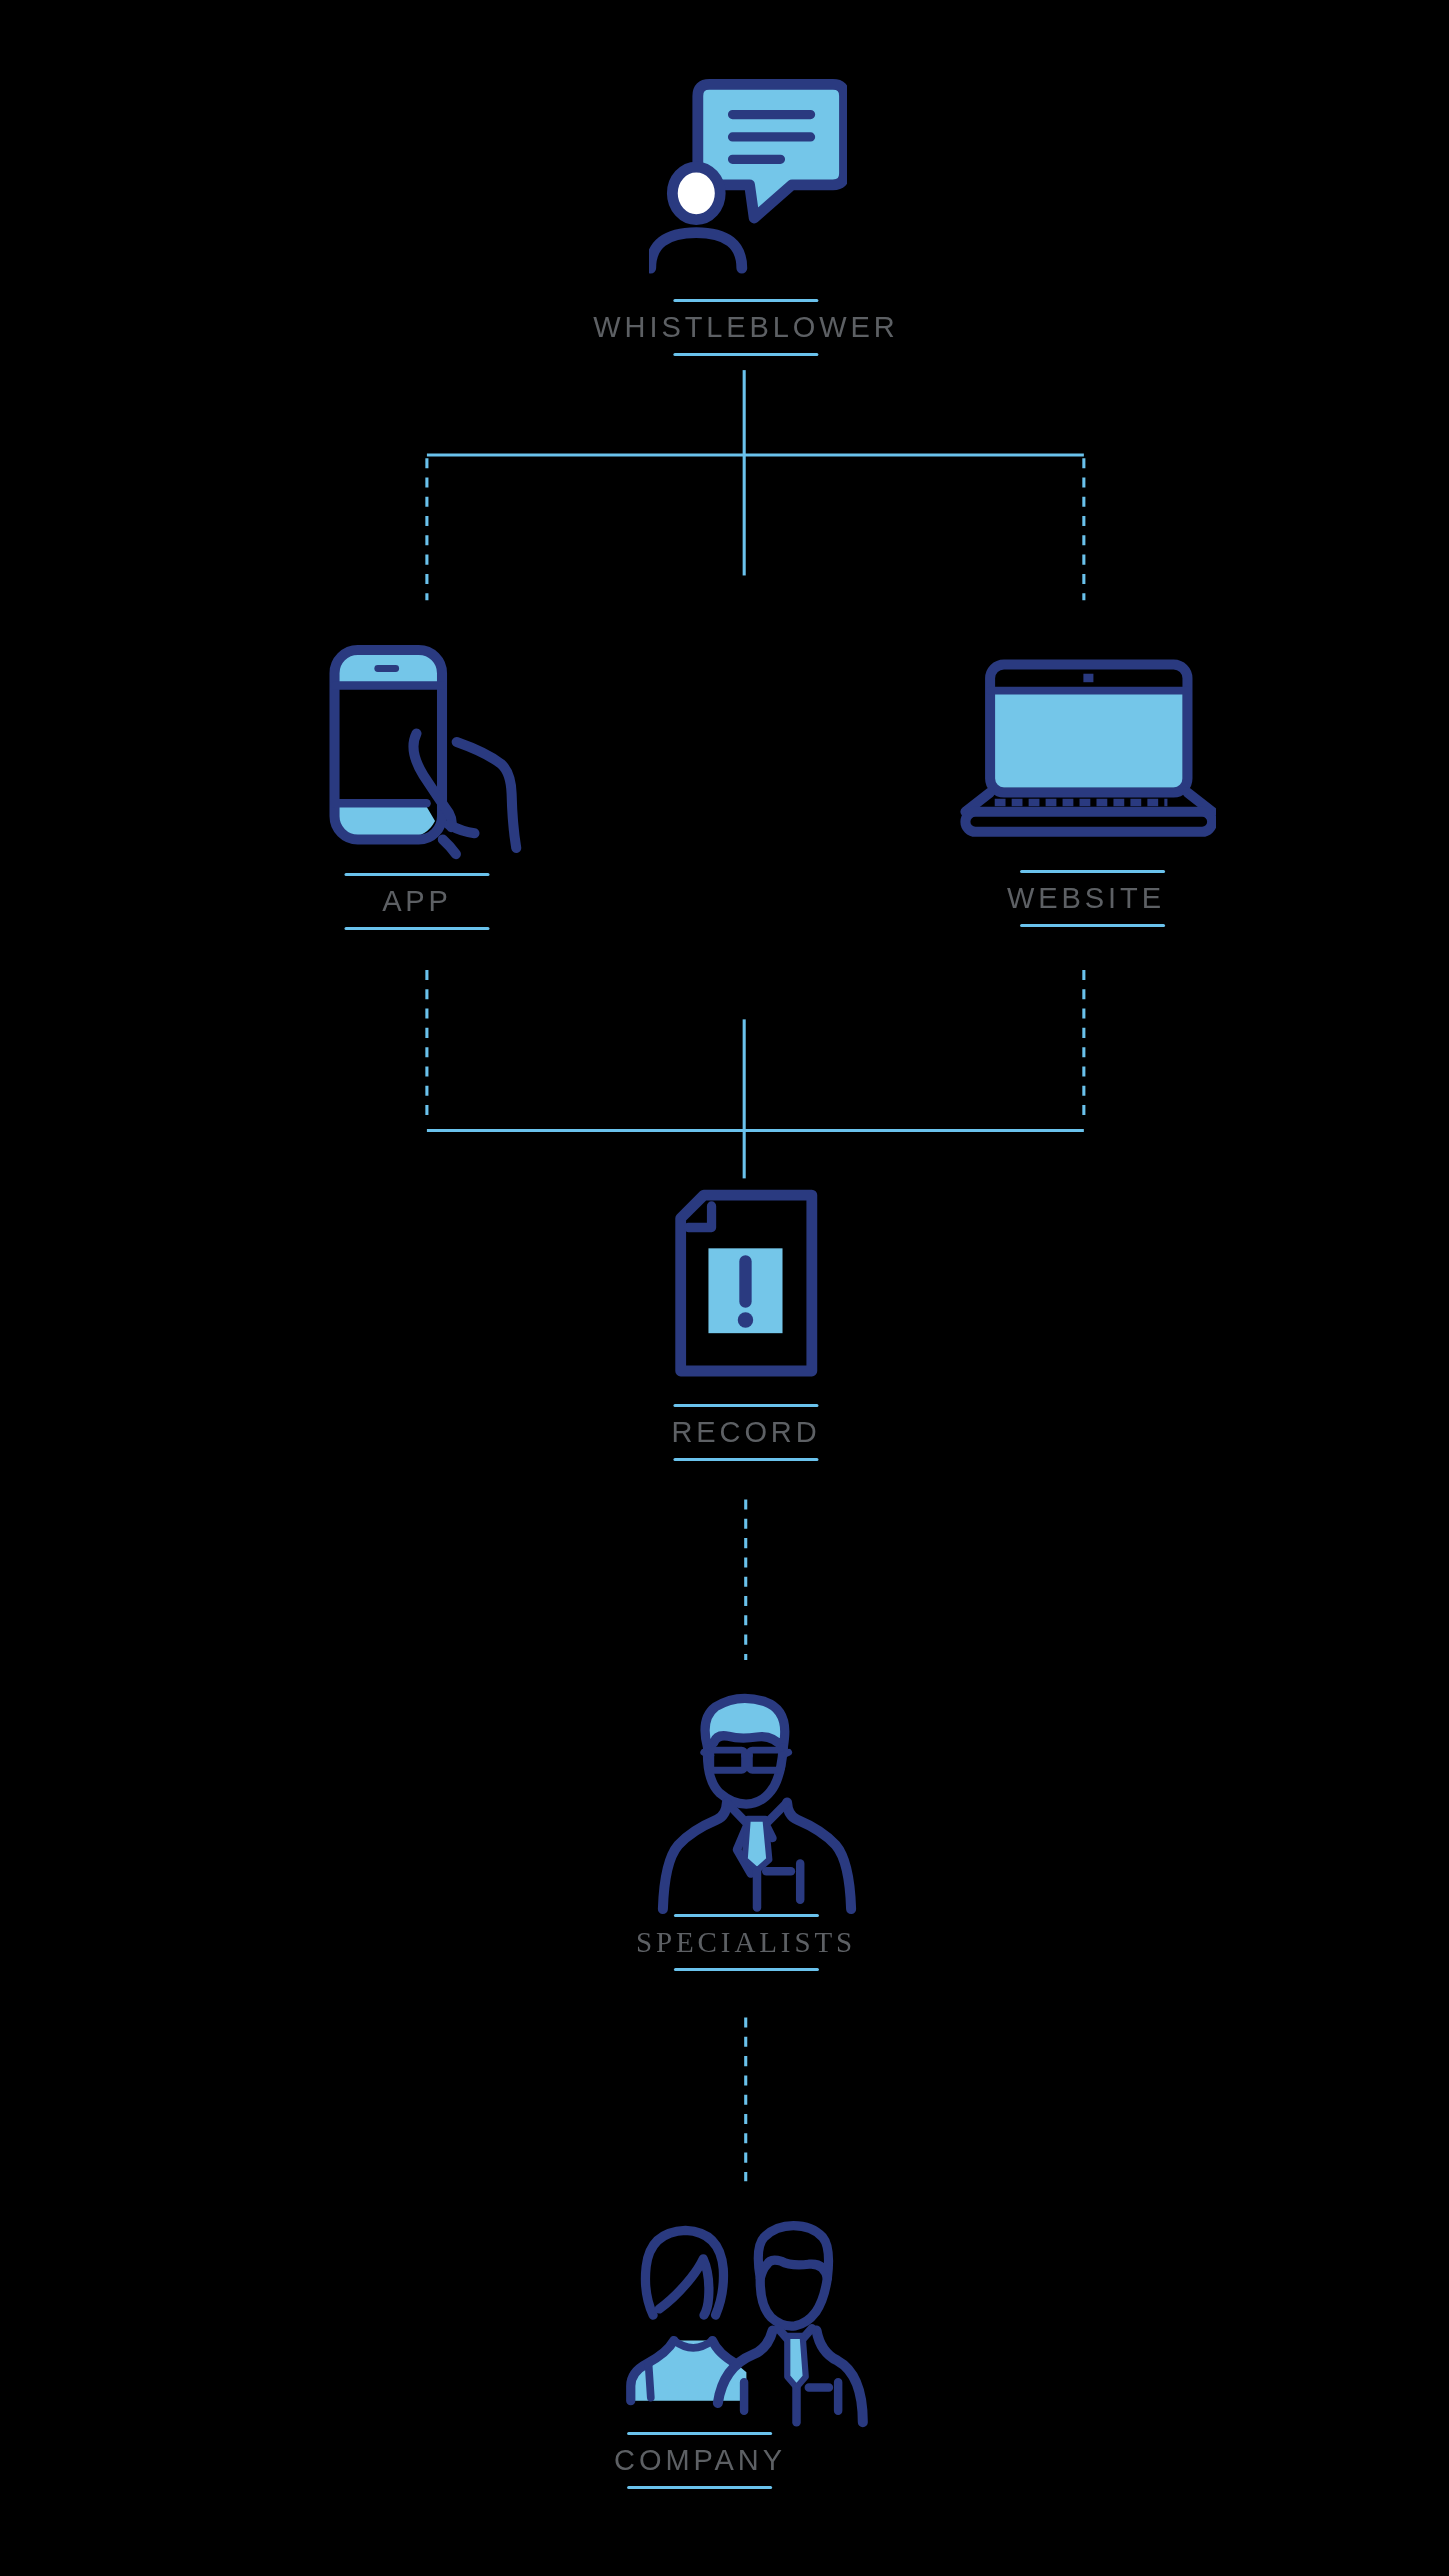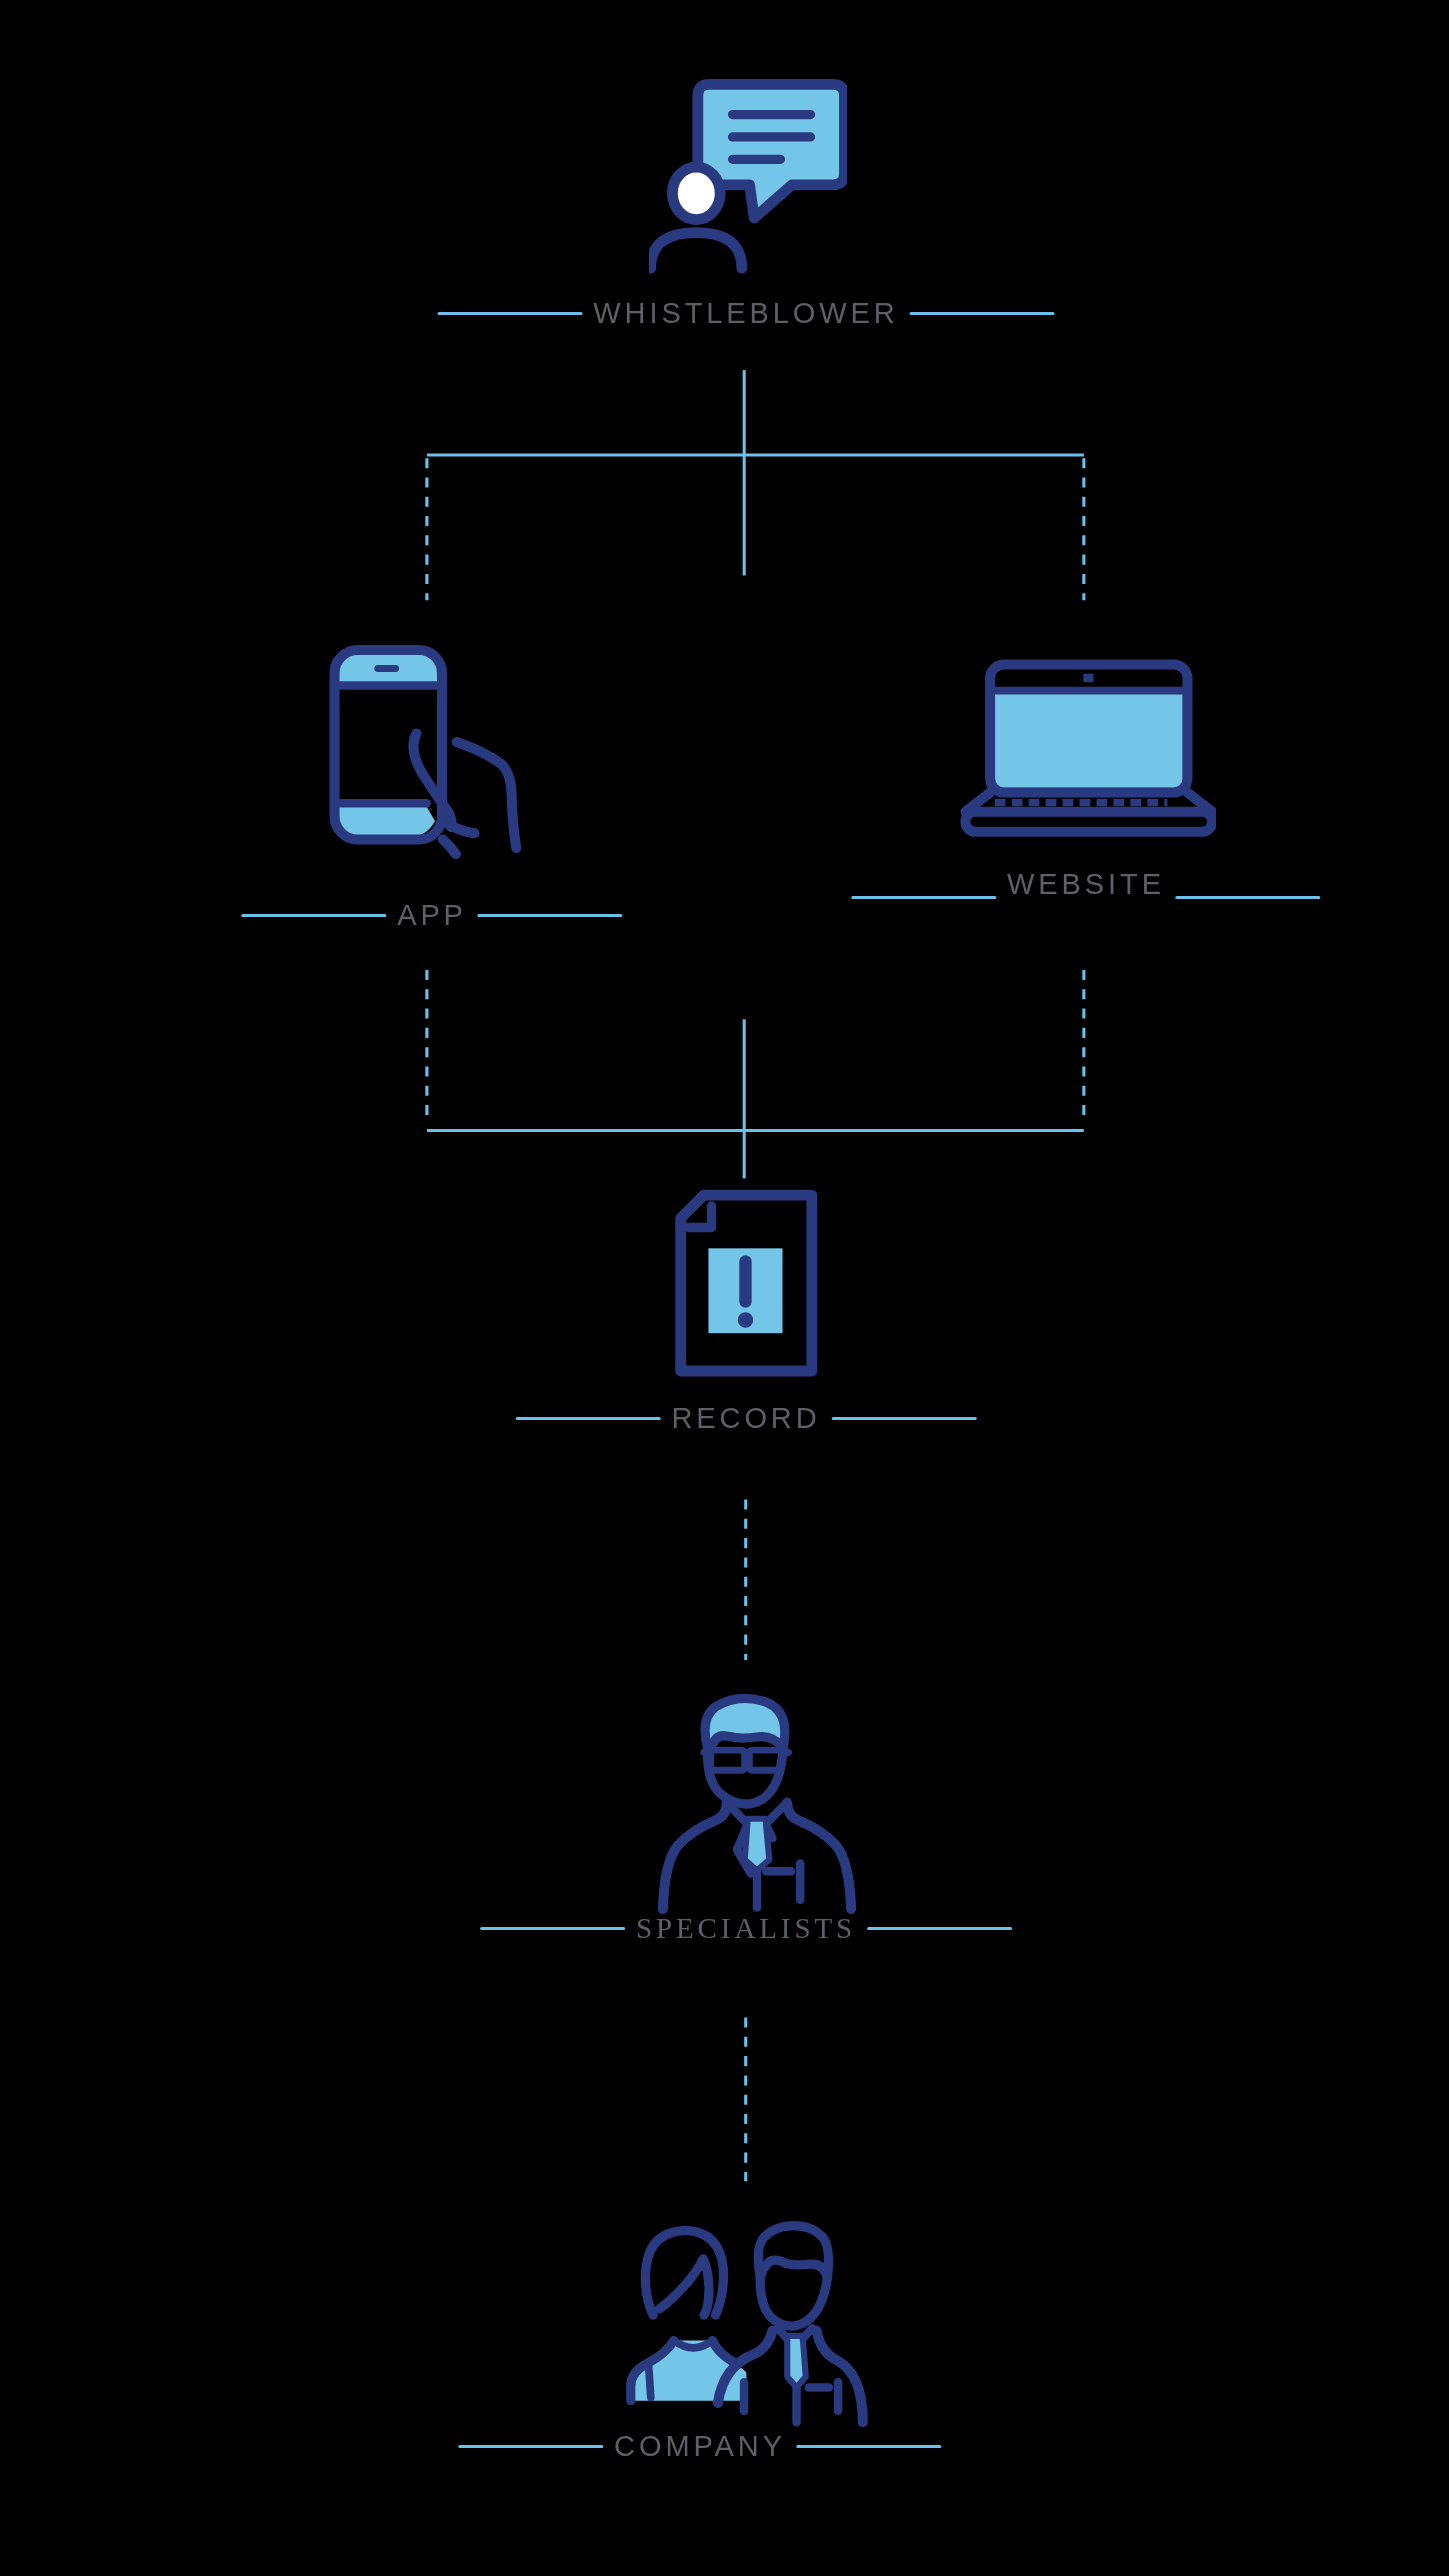--- a/index.html
+++ b/index.html
@@ -19,21 +19,21 @@
     overflow:hidden;
   }
   .abs{position:absolute;}
   
   .connectors{position:absolute;left:0;top:0;width:1449px;height:2576px;}
   .conn{stroke:var(--line-blue);stroke-width:4;fill:none;}
   .conn.dashed{stroke-dasharray:13 12;}
   
   .node-label{
     position:absolute;
-    display:flex;flex-direction:row;align-items:center;gap:10.8px;
+    display:flex;flex-direction:column;align-items:center;gap:10.8px;
     transform:translateX(-50%);
   }
   .rule{width:145px;height:3.1px;border-radius:1.5px;background:var(--line-blue);}
   .label-text{
     color:var(--label-gray);
     font-size:29px;line-height:1;letter-spacing:3.9px;
     white-space:nowrap;font-weight:400;
   }
   
   .sN{stroke:var(--navy);fill:none;stroke-linecap:round;stroke-linejoin:round;}
@@ -83,21 +83,21 @@
     <path class="fillLB" d="M 36 221 H 150 L 163 243 Q 152 264 128 264 H 64 Q 36 264 36 238 Z"></path>
     <rect class="sN" style="stroke-width:13" x="33" y="22" width="139" height="245" rx="30"></rect>
     <path class="sN" style="stroke-width:11" d="M 33 68 H 172"></path>
     <path class="sN" style="stroke-width:11" d="M 33 220 H 152"></path>
     <path class="sN" style="stroke-width:9" d="M 89 46 H 112"></path>
     <path class="sN" style="stroke-width:13" d="M 139 130 Q 128 152 148 184 Q 165 210 181 233 Q 186 242 184 251"></path>
     <path class="sN" style="stroke-width:13" d="M 191 141 Q 228 154 248 169 Q 261 180 262 208 Q 263 248 268 278"></path>
     <path class="sN" style="stroke-width:13" d="M 181 248 Q 198 257 214 259"></path>
     <path class="sN" style="stroke-width:13" d="M 173 267 Q 183 276 190 286"></path>
   </svg>
-  <div class="node-label" style="left:432px;top:873px;margin-top:28px;">
+  <div class="node-label" style="left:417px;top:873px;">
     <div class="rule"></div>
     <div class="label-text">APP</div>
     <div class="rule"></div>
   </div>
 
   <svg class="abs" style="left:950px;top:641px;" width="266" height="232" viewBox="0 0 345 300">
     <rect class="fillLB" x="58" y="68" width="244" height="122"></rect>
     <rect class="sN" style="stroke-width:13" x="52" y="30" width="256" height="166" rx="18"></rect>
     <path class="sN" style="stroke-width:10" d="M 52 64 H 308"></path>
     <rect class="fillNavy" x="173" y="42" width="13" height="11"></rect>

